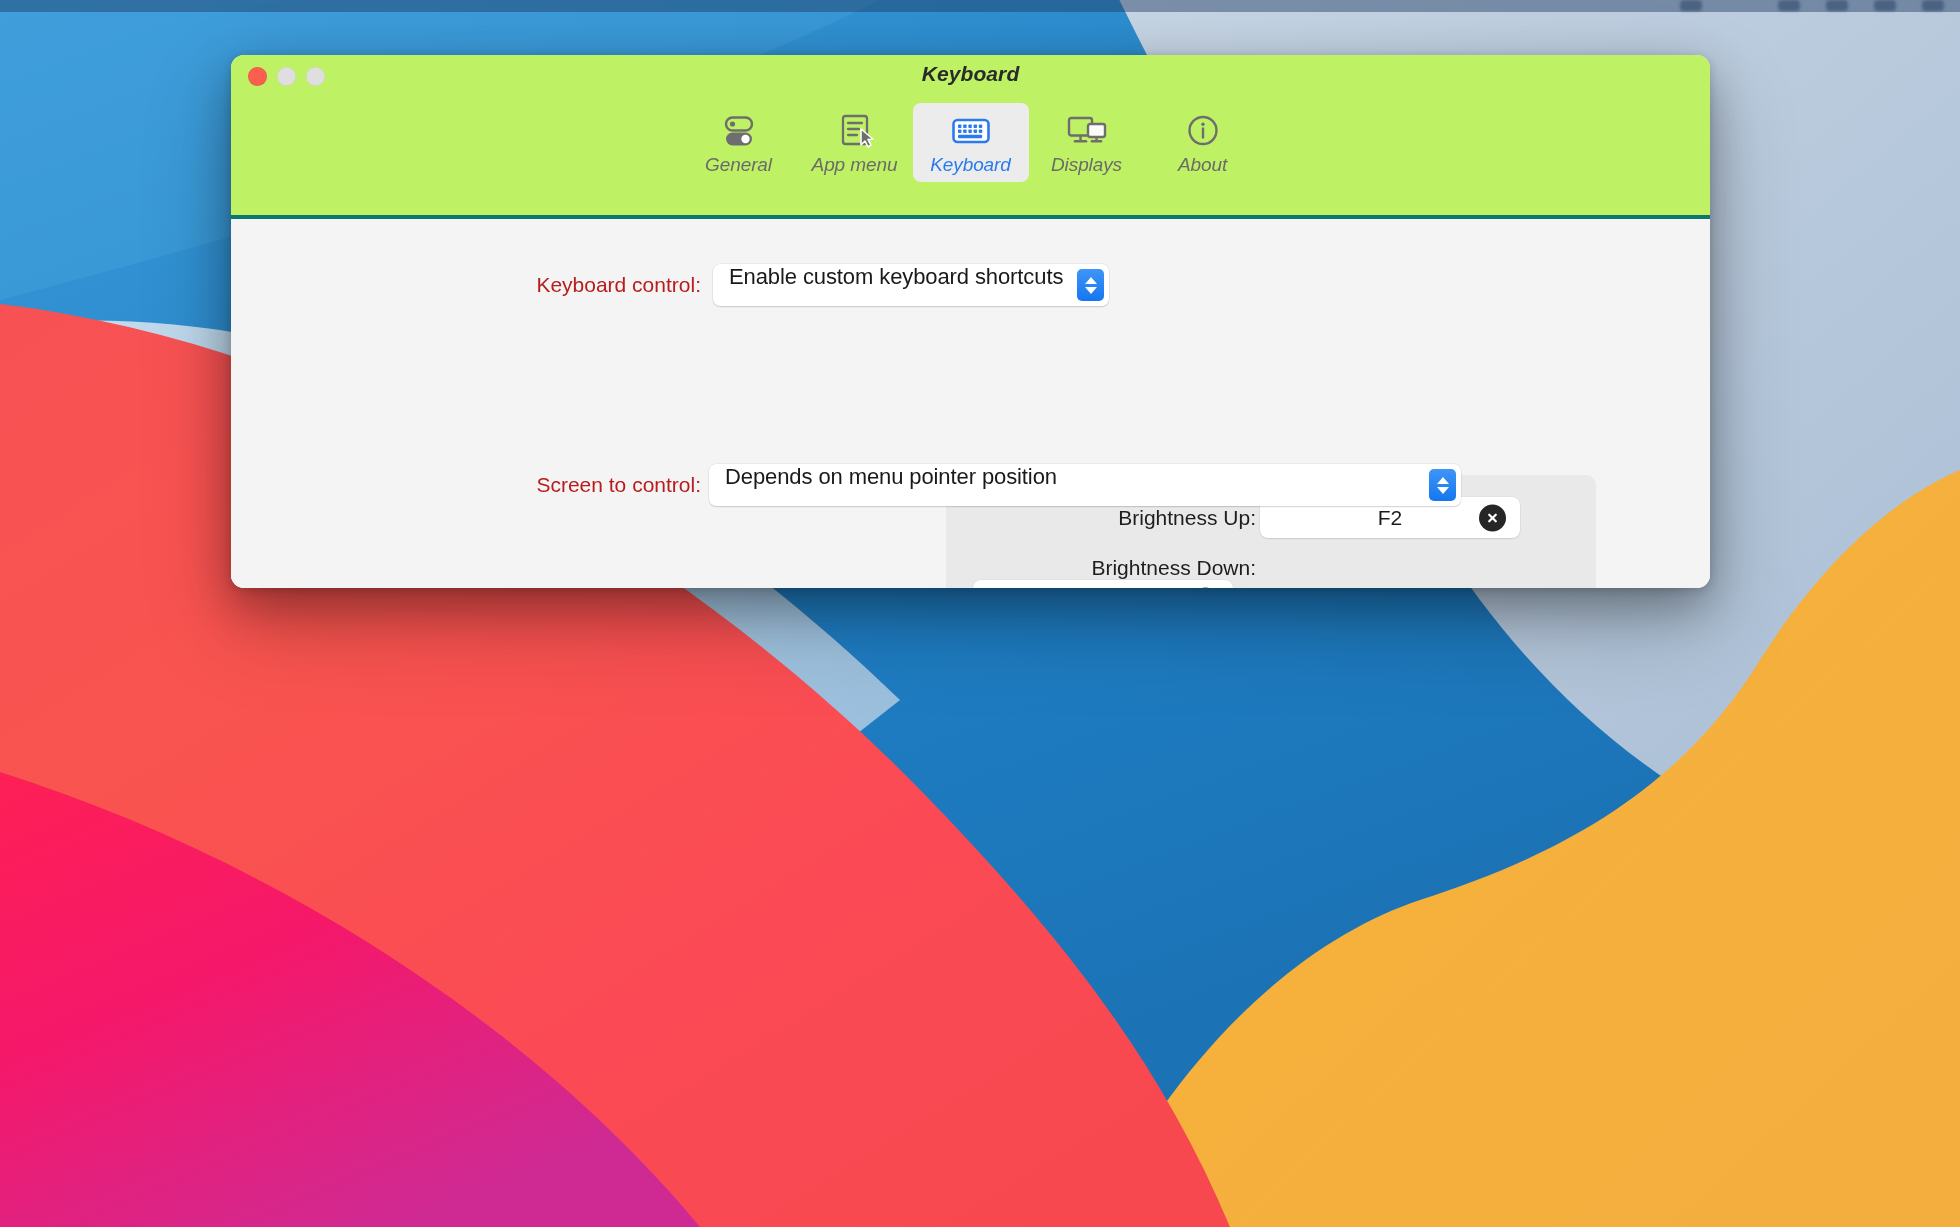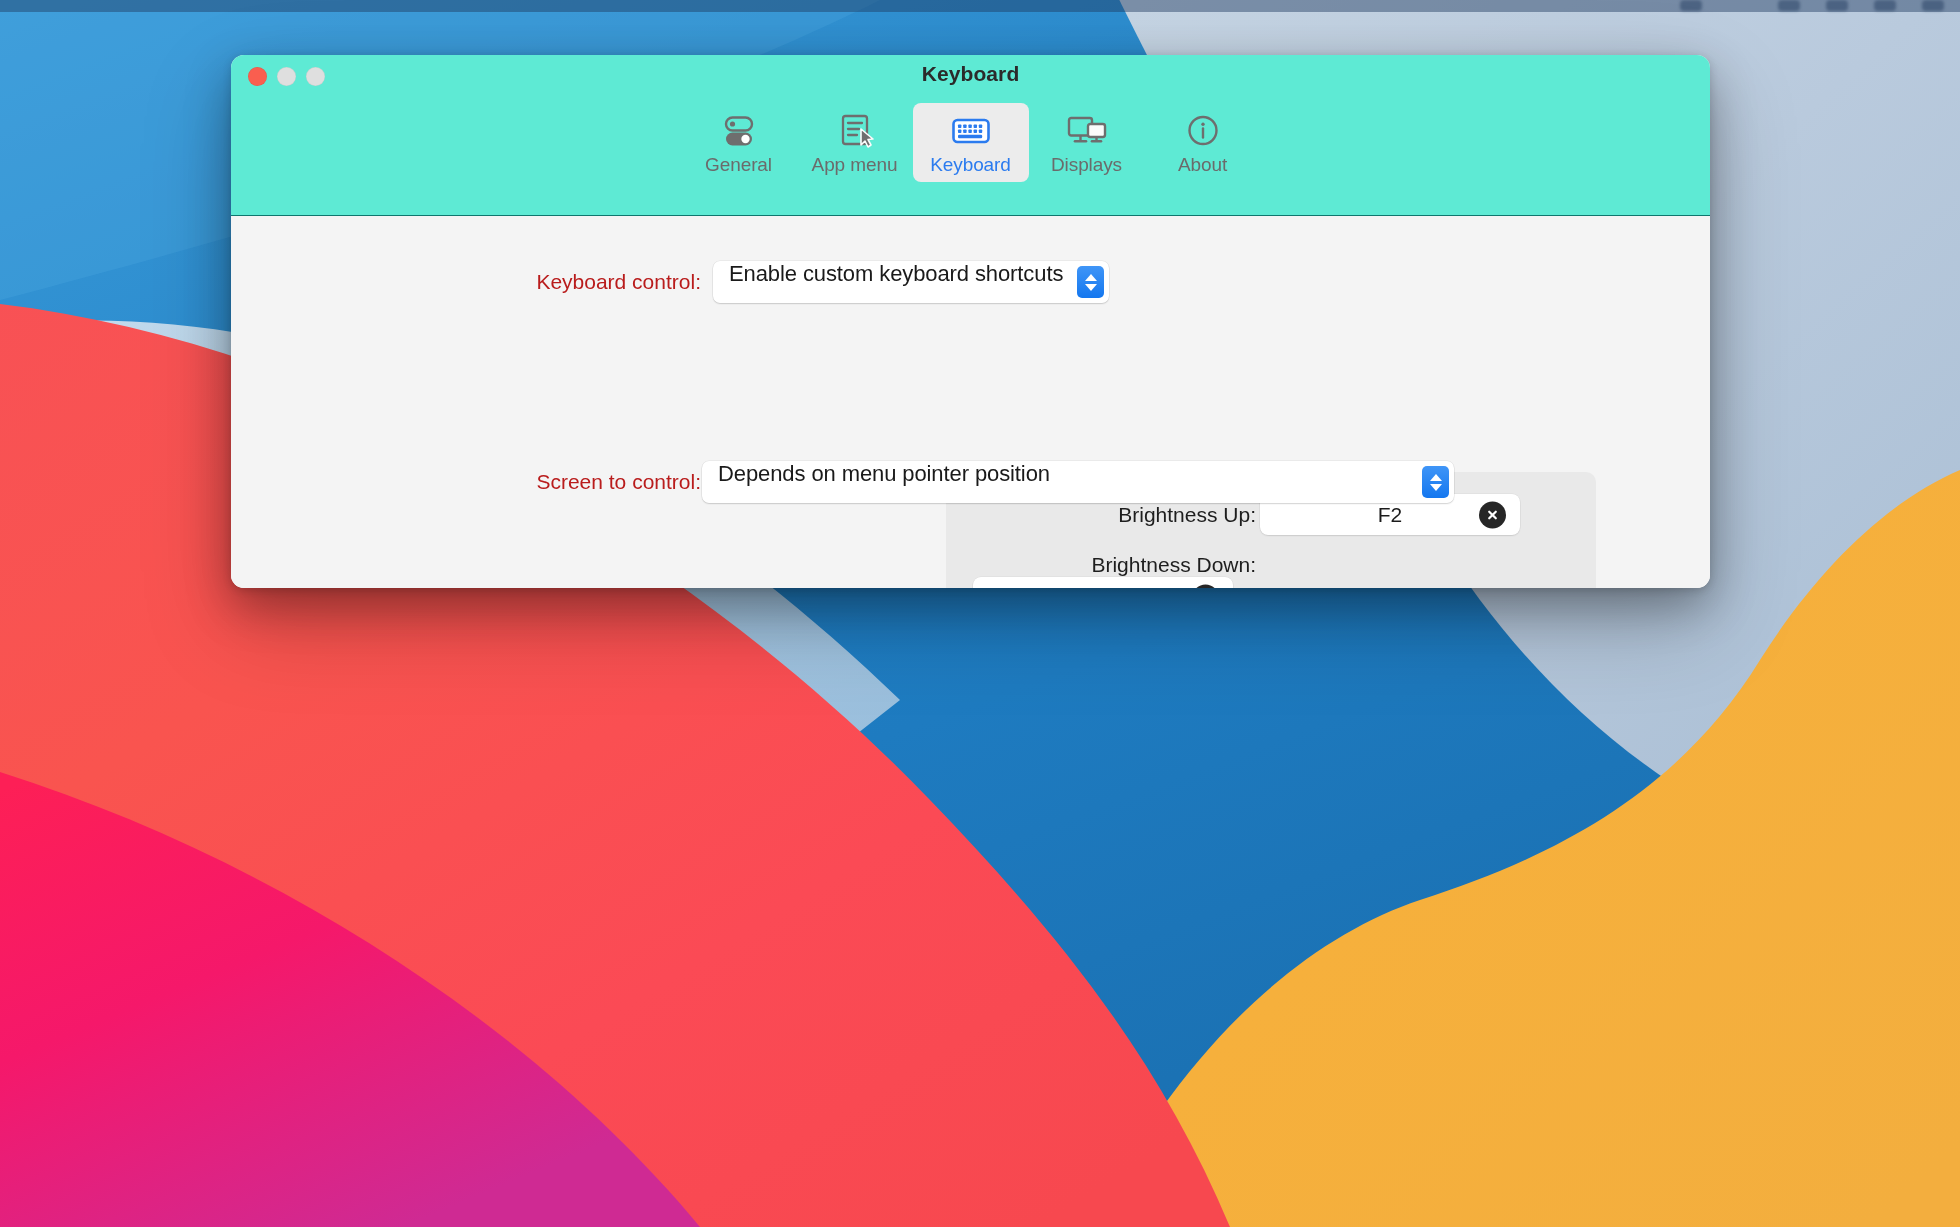--- a/index.html
+++ b/index.html
@@ -61,22 +61,23 @@
       0 18px 46px rgba(0,0,0,0.30),
       0 36px 90px rgba(0,0,0,0.22);
     overflow: hidden;
     z-index: 20;
   }
 
   
   #titlebar {
     position: relative;
     height: 160px;
-    background: #5eead4;
-    border-bottom: 1px solid #0f766e;
+    background: #bef264;
+    border-bottom: 4px solid #0f766e;
+    font-style: italic;
   }
 
   #traffic-lights {
     position: absolute;
     left: 17px;
     top: 12px;
     display: flex;
     gap: 10px;
   }
   .tl {
@@ -253,21 +254,21 @@
     background: #262626;
     display: flex;
     align-items: center;
     justify-content: center;
     cursor: default;
   }
   .clear-btn svg { display: block; }
 
   
   #row-screen-control { left: 0; top: 245px; width: 100%; }
-  #row-screen-control .form-label { width: 470px; padding-right: 1px; }
+  #row-screen-control .form-label { width: 470px; padding-right: 8px; }
   #popup-screen-control { width: 752px; }
 </style>
 </head>
 <body>
 
 <div id="desktop">
 
   <svg id="wallpaper" viewBox="0 0 1960 1227" preserveAspectRatio="none">
     <defs>
       <linearGradient id="g-blue" x1="0" y1="0" x2="0.6" y2="1">

